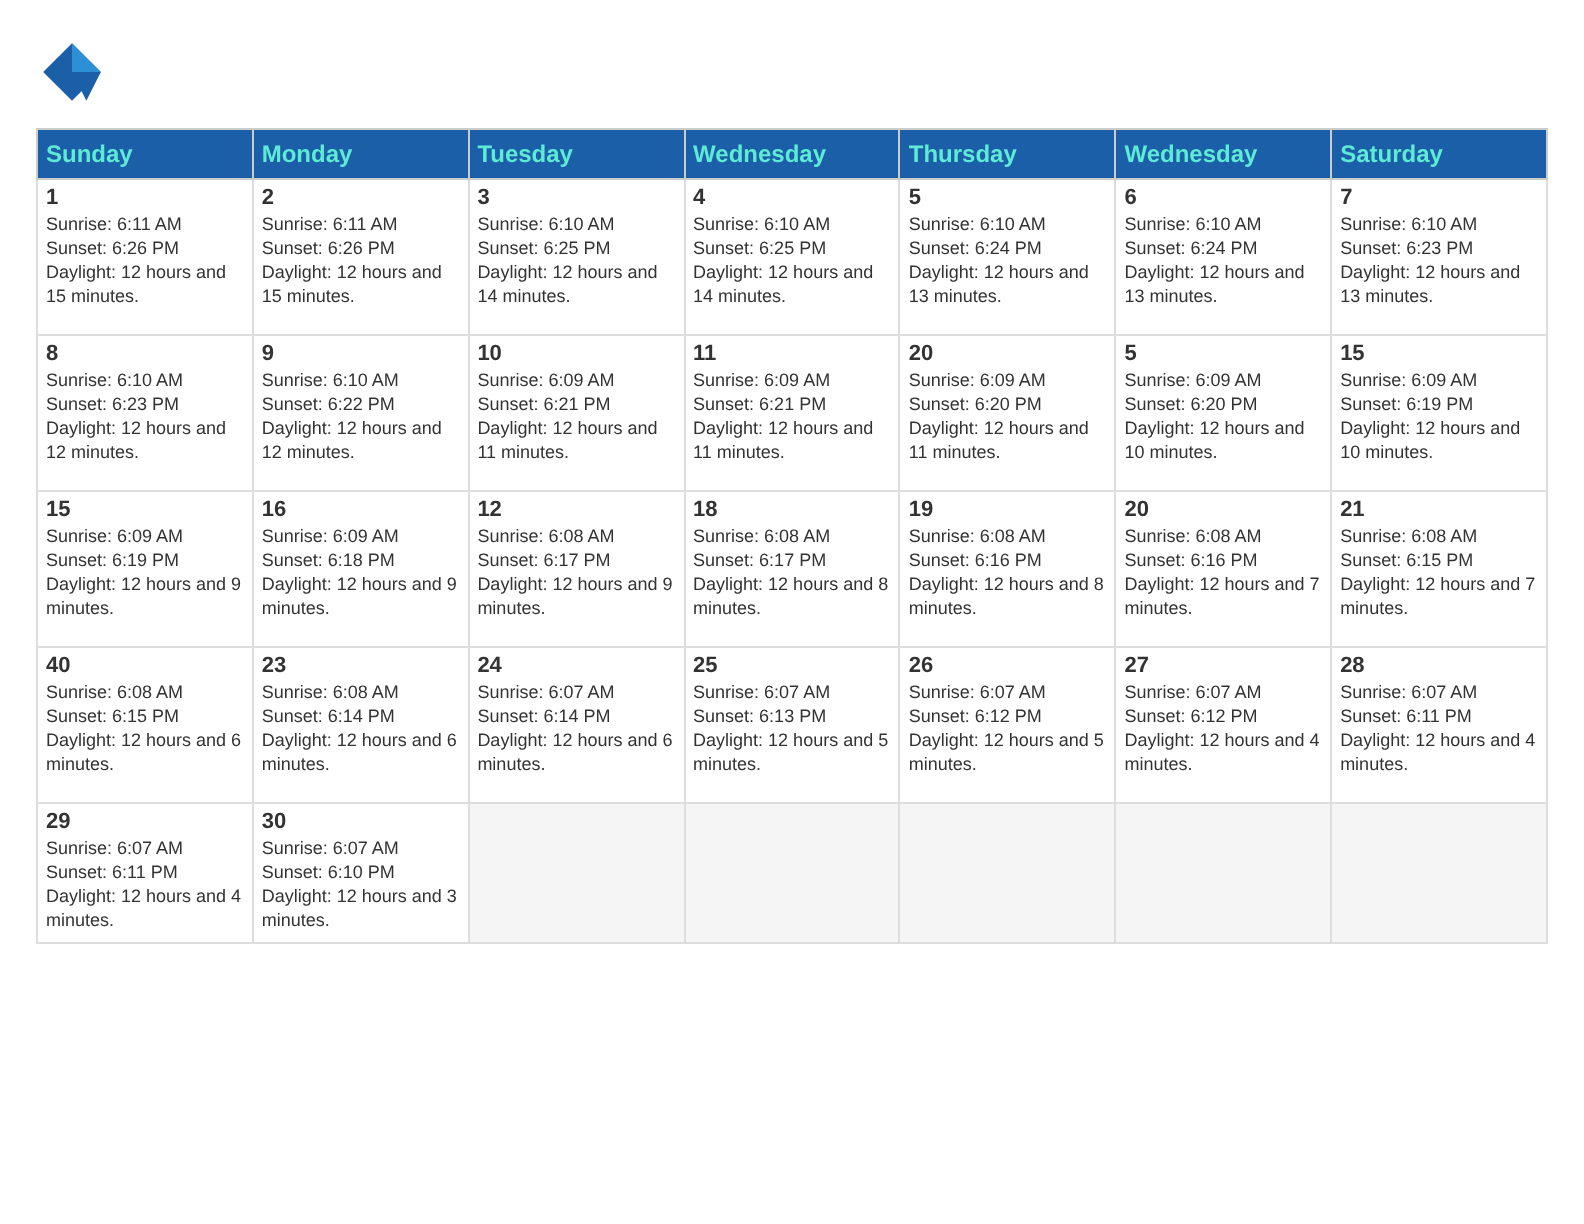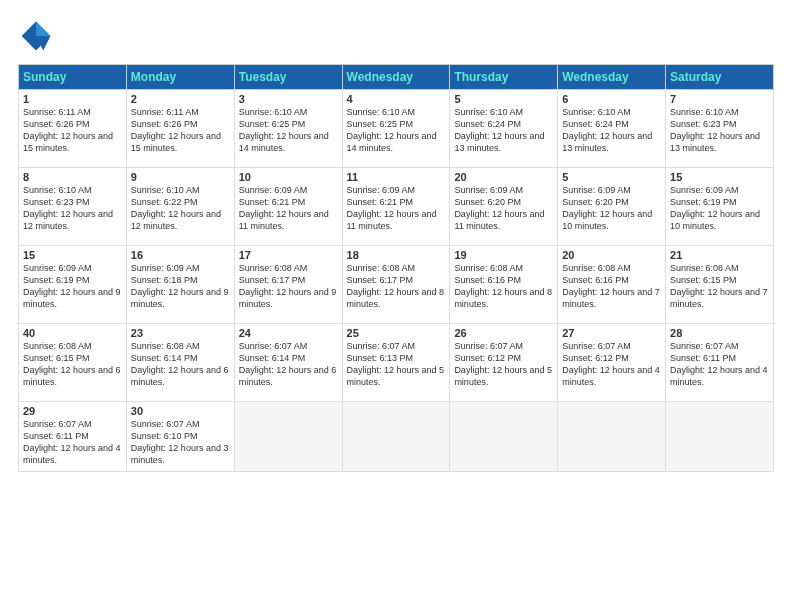--- a/index.html
+++ b/index.html
@@ -255,21 +255,21 @@
           </td>
           <td>
             <span class="day-num">16</span>
           <div class="day-info">
             Sunrise: 6:09 AM<br>
             Sunset: 6:18 PM<br>
             Daylight: 12 hours and 9 minutes.
           </div>
           </td>
           <td>
-            <span class="day-num">17</span>
+            <span class="day-num">12</span>
           <div class="day-info">
             Sunrise: 6:08 AM<br>
             Sunset: 6:17 PM<br>
             Daylight: 12 hours and 9 minutes.
           </div>
           </td>
           <td>
             <span class="day-num">18</span>
           <div class="day-info">
             Sunrise: 6:08 AM<br>

